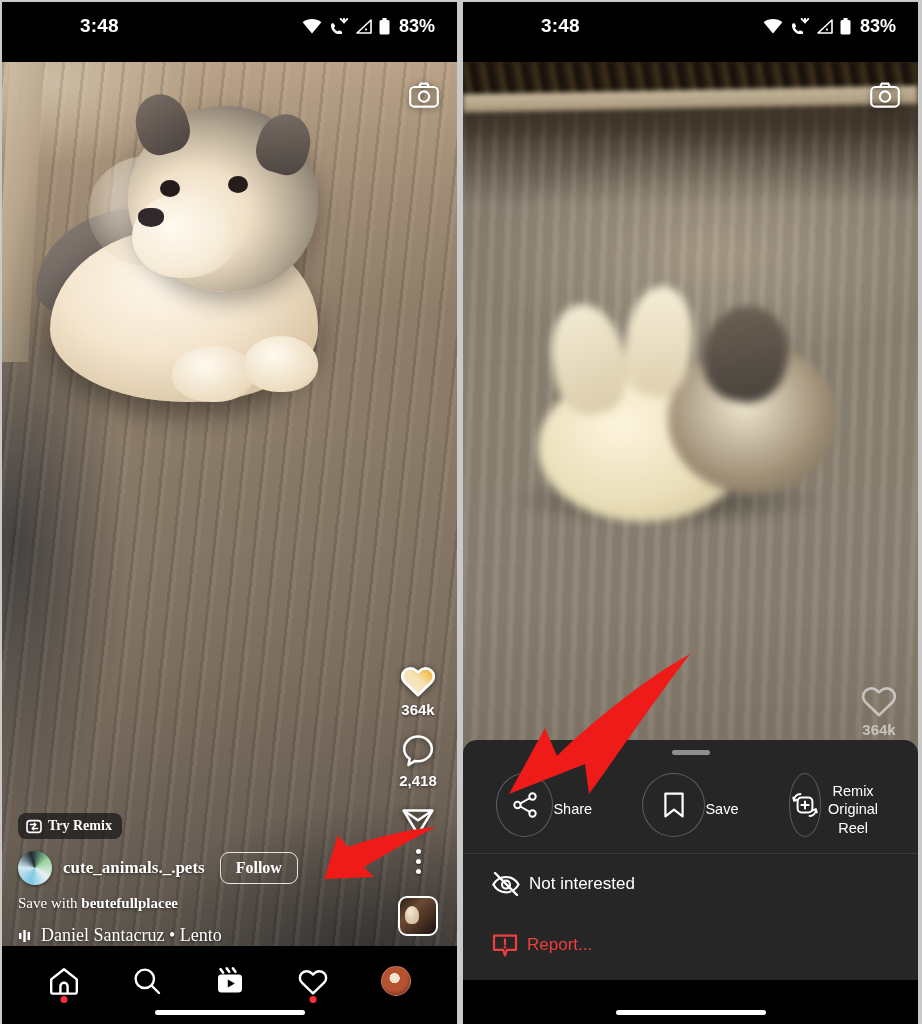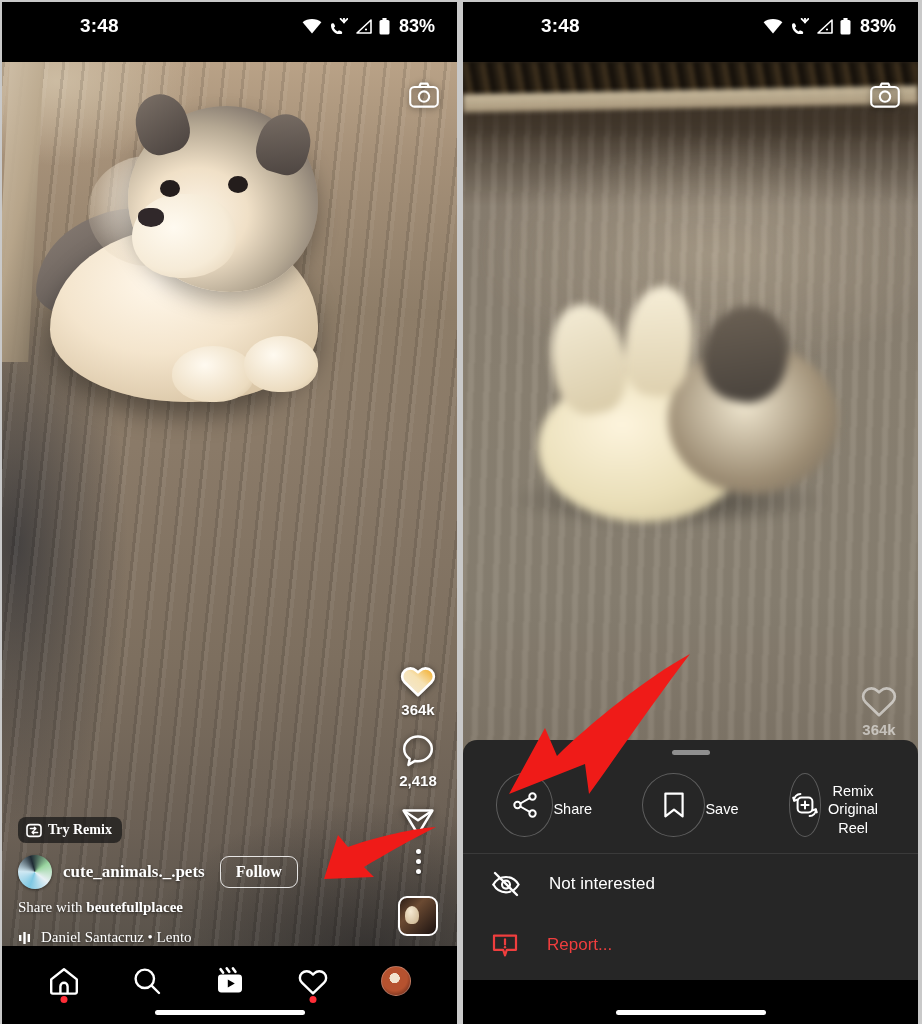--- a/index.html
+++ b/index.html
@@ -265,21 +265,21 @@
     background: transparent;
     margin-left: 4px;
     white-space: nowrap;
   }
   .remix-line{ font-size: 15px; margin-bottom: 13px; text-shadow: 0 1px 3px rgba(0,0,0,.6); }
   .remix-line b{ font-weight: bold; }
   .caption{ font-size: 16px; margin-bottom: 13px; text-shadow: 0 1px 3px rgba(0,0,0,.6); }
   .caption .more{ color: rgba(255,255,255,.78); }
   .audio-line{
     display:flex; align-items:center; gap:8px;
-    font-size: 15px; text-shadow: 0 1px 3px rgba(0,0,0,.6);
+    font-size: 18px; text-shadow: 0 1px 3px rgba(0,0,0,.6);
   }
   .audio-line svg{ display:block; flex:0 0 auto; }
 
   
   .tabbar{
     position:absolute; left:0; right:0; bottom:0; height: 78px;
     background:#000; z-index: 30;
     display:flex; align-items:flex-start; justify-content:space-around;
     padding: 12px 20px 0 20px;
   }
@@ -324,21 +324,21 @@
     width: 64px; height: 64px; border-radius: 50%;
     border: 1px solid #5d5d5d;
     display:flex; align-items:center; justify-content:center;
   }
   .act-circle svg{ display:block; }
   .act-label{
     margin-top: 9px; color:#fff; font-size: 14.5px; text-align:center; line-height: 1.25;
   }
   .sheet-divider{ height:1px; background:#3a3a3a; margin: 0 0 0 0; }
   .sheet-row{
-    display:flex; align-items:center; gap: 28px;
+    display:flex; align-items:center; gap: 8px;
     padding: 17px 28px;
     color:#fff; font-size: 17px;
   }
   .sheet-row svg{ display:block; flex:0 0 auto; }
   .sheet-row.danger{ color:#ef3e3e; }
   .sheet-bottom{
     position:absolute; left:0; right:0; bottom:0; height: 44px; background:#000;
   }
 
   
@@ -469,21 +469,21 @@
           <span>Try Remix</span>
         </div>
 
         <div class="author-row">
           <div class="avatar"></div>
           <div class="username">cute_animals._.pets</div>
           <div class="follow-btn">Follow</div>
         </div>
 
         <div class="remix-line">
-          <span>Share with </span><b>beutefullplacee</b>
+          <span>Save with </span><b>beutefullplacee</b>
         </div>
 
 
         <div class="audio-line">
           <span>
             <svg width="15" height="14" viewBox="0 0 15 14">
               <rect x="1" y="4" width="2.4" height="6" fill="#fff"></rect>
               <rect x="5.3" y="1" width="2.4" height="12" fill="#fff"></rect>
               <rect x="9.6" y="3" width="2.4" height="8" fill="#fff"></rect>
             </svg>

